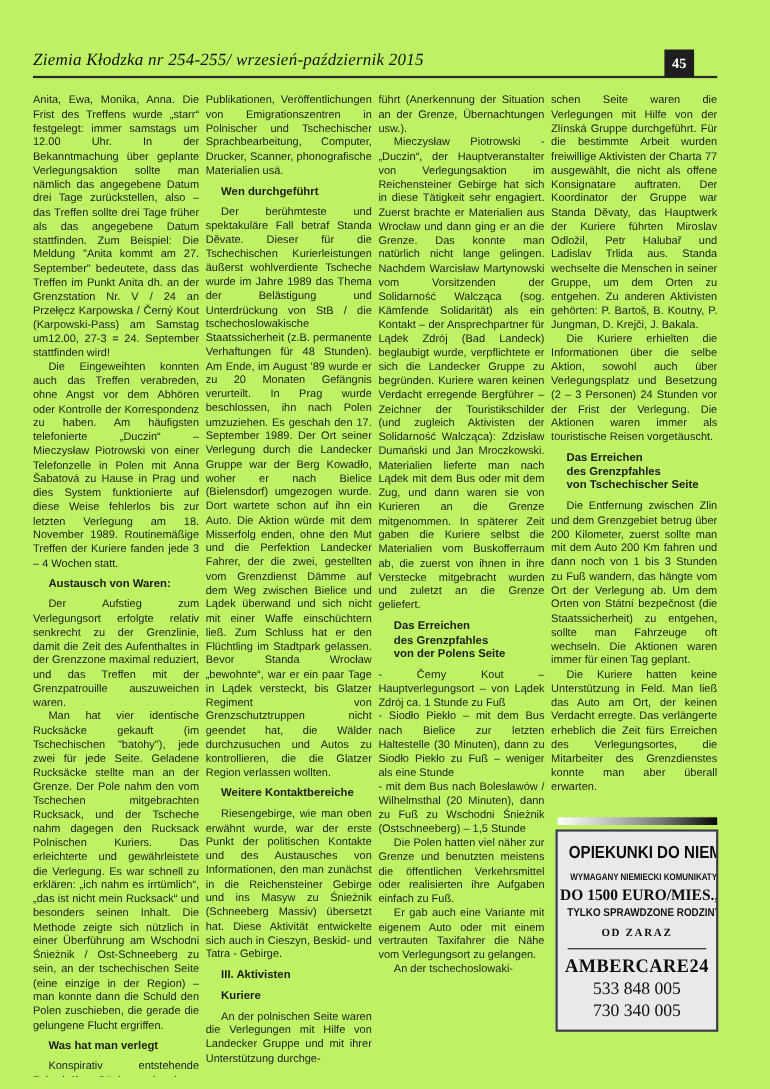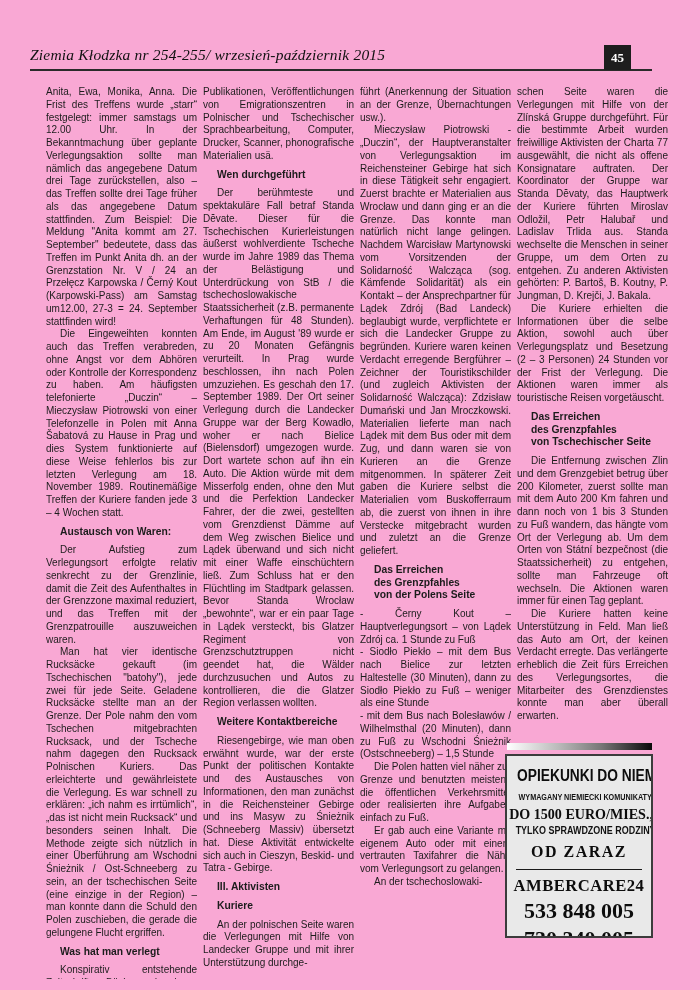--- a/index.html
+++ b/index.html
@@ -1,45 +1,45 @@
 <!DOCTYPE html>
 <html><head>
 <meta charset="utf-8">
 <style>
   * { margin:0; padding:0; box-sizing:border-box; }
   html,body { width:700px; height:990px; background:#ffffff; font-family:"Liberation Sans",sans-serif; color:#1c1c1c; }
-  .page { position:relative; width:700px; height:990px; background:#f9a8d4; overflow:hidden; }
+  .page { position:relative; width:700px; height:990px; background:#bef264; overflow:hidden; }
 
   
   .header-title { position:absolute; left:30px; top:46px; font-family:"Liberation Serif",serif; font-style:italic; font-size:15.5px; color:#111; letter-spacing:0.2px; }
   .header-rule { position:absolute; left:30px; top:69px; width:622px; height:2px; background:#2a2a2a; }
   .page-number-box { position:absolute; left:604px; top:45px; width:27px; height:25px; background:#1e1e1e; color:#fff; font-family:"Liberation Serif",serif; font-weight:bold; font-size:13px; display:flex; align-items:center; justify-content:center; }
 
   
-  .columns { position:absolute; left:46px; top:86px; width:622px; height:893px; display:flex; gap:6px; overflow:hidden; }
+  .columns { position:absolute; left:30px; top:86px; width:622px; height:893px; display:flex; gap:6px; overflow:hidden; }
   .column { width:151px; height:100%; overflow:hidden; font-size:10px; line-height:12.75px; text-align:justify; }
   .block { margin:0; }
   .block.p { text-indent:14px; }
   .block.cont { text-indent:0; }
   .block.li { text-indent:0; }
   .block.h { font-weight:bold; text-align:left; padding-left:14px; white-space:pre-line; margin:6px 0 6px 0; font-size:10.3px; }
 
   
   .ad-gradient { position:absolute; left:507px; top:743px; width:145px; height:7px; background:linear-gradient(90deg,#ffffff 0%,#bbbbbb 35%,#777777 65%,#0a0a0a 100%); }
 
   
   .ad-box { position:absolute; left:505px; top:754px; width:148px; height:184px; background:#e9e9e9; border:2px solid #3c3c3c; text-align:center; overflow:hidden; }
   .ad-title { margin-top:11px; font-weight:900; font-size:16px; color:#0d0d0d; transform:scaleX(0.86); transform-origin:center; white-space:nowrap; }
   .ad-req { margin-top:7px; font-weight:bold; font-size:8.6px; transform:scaleX(0.84); transform-origin:center; white-space:nowrap; color:#111; }
   .ad-salary { margin-top:4px; font-family:"Liberation Serif",serif; font-weight:bold; font-size:14.5px; color:#0d0d0d; white-space:nowrap; transform:scaleX(0.97); transform-origin:center; }
   .ad-families { margin-top:2px; font-weight:bold; font-size:10.2px; transform:scaleX(0.88); transform-origin:center; white-space:nowrap; color:#111; }
-  .ad-now { margin-top:7px; font-family:"Liberation Serif",serif; font-weight:bold; font-size:16px; letter-spacing:1.5px; color:#0d0d0d; }
+  .ad-now { margin-top:7px; font-family:"Liberation Serif",serif; font-weight:bold; font-size:10px; letter-spacing:1.5px; color:#0d0d0d; }
   .ad-divider { width:88%; height:0; border-top:1.5px solid #1a1a1a; margin:8px auto 5px auto; }
   .ad-brand { font-family:"Liberation Serif",serif; font-weight:bold; font-size:17.5px; letter-spacing:0.5px; color:#0d0d0d; transform:scaleX(0.95); transform-origin:center; white-space:nowrap; }
-  .ad-phone { font-family:"Liberation Serif",serif; font-weight:bold; font-size:22px; color:#0d0d0d; margin-top:2px; }
+  .ad-phone { font-family:"Liberation Serif",serif; font-weight:normal; font-size:16px; color:#0d0d0d; margin-top:2px; }
 </style>
 </head>
 <body>
 
 <div class="page">
 
   <div class="header-title">Ziemia Kłodzka nr 254-255/ wrzesień-październik 2015</div>
   <div class="header-rule"></div>
   <div class="page-number-box">45</div>
 

